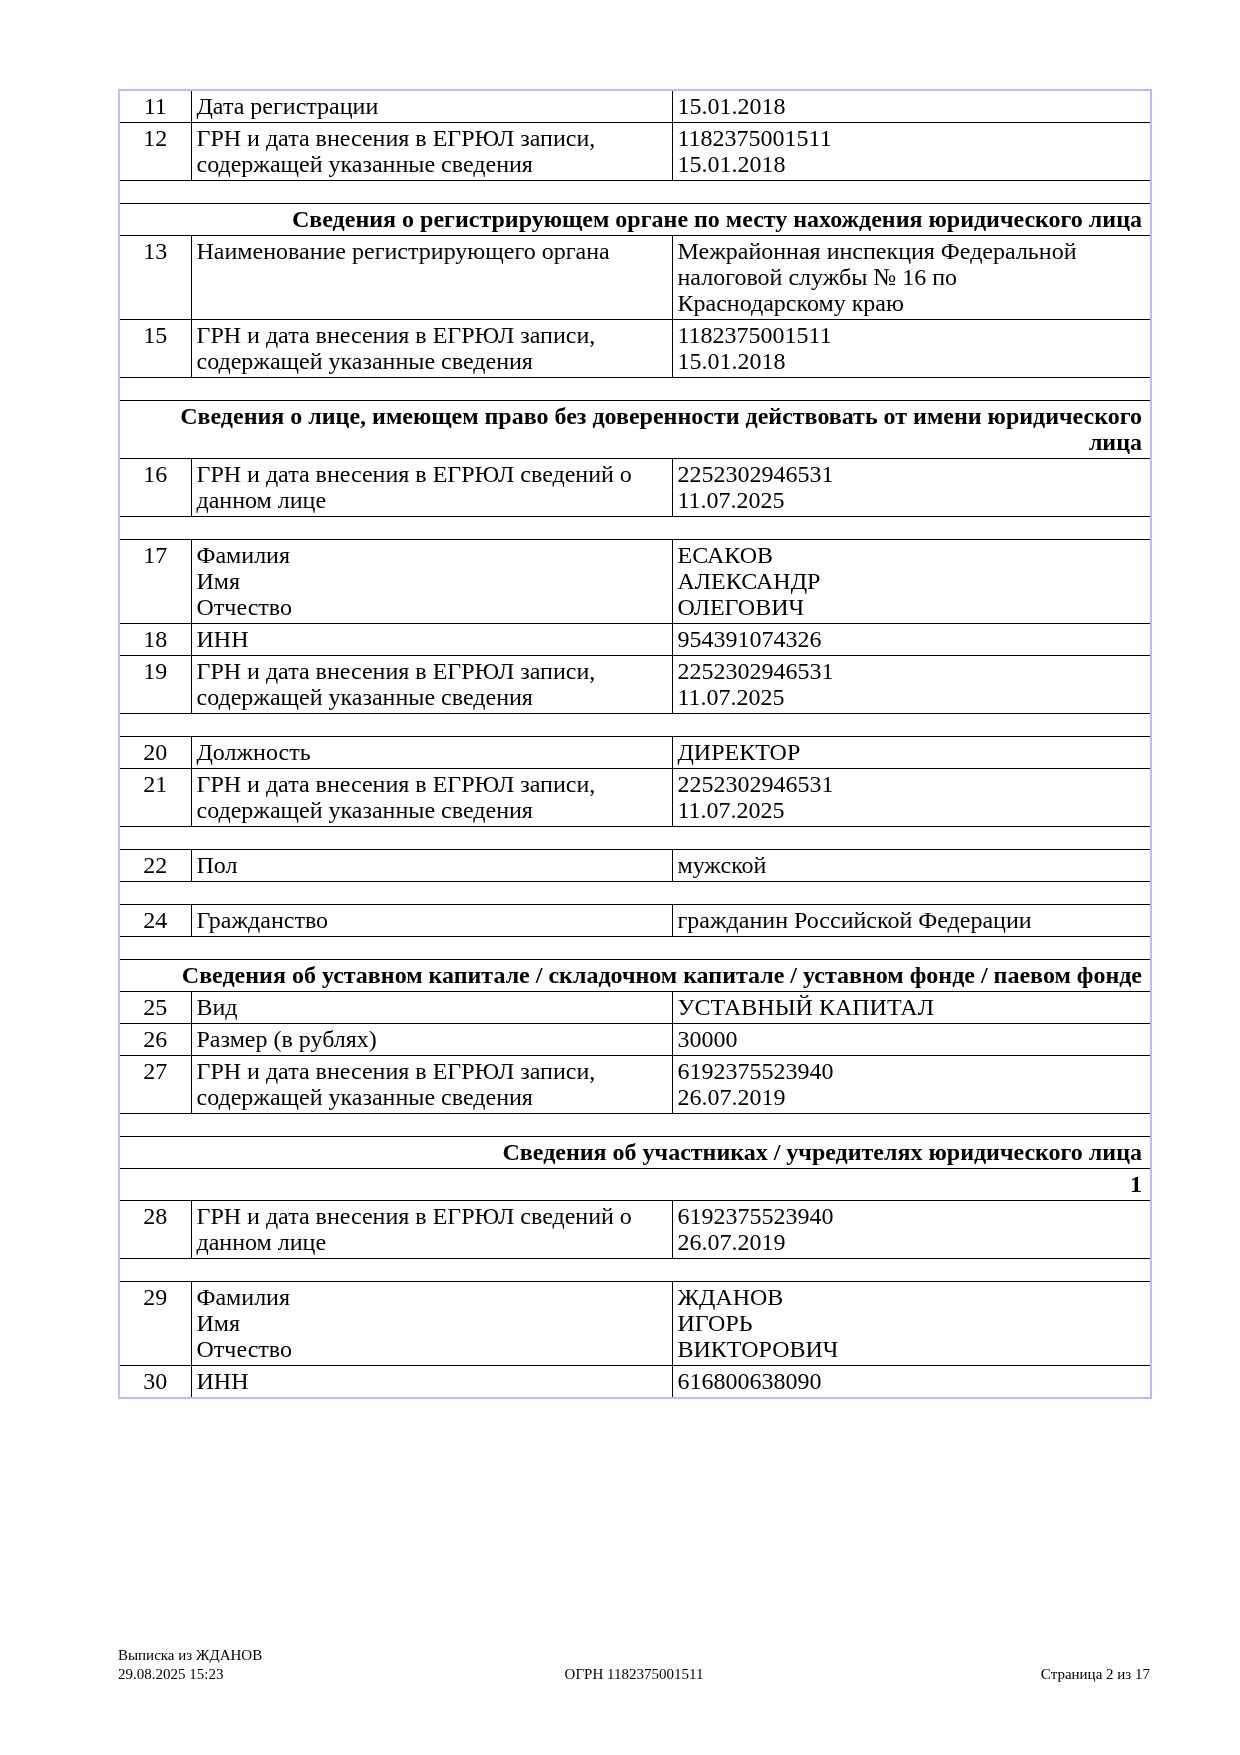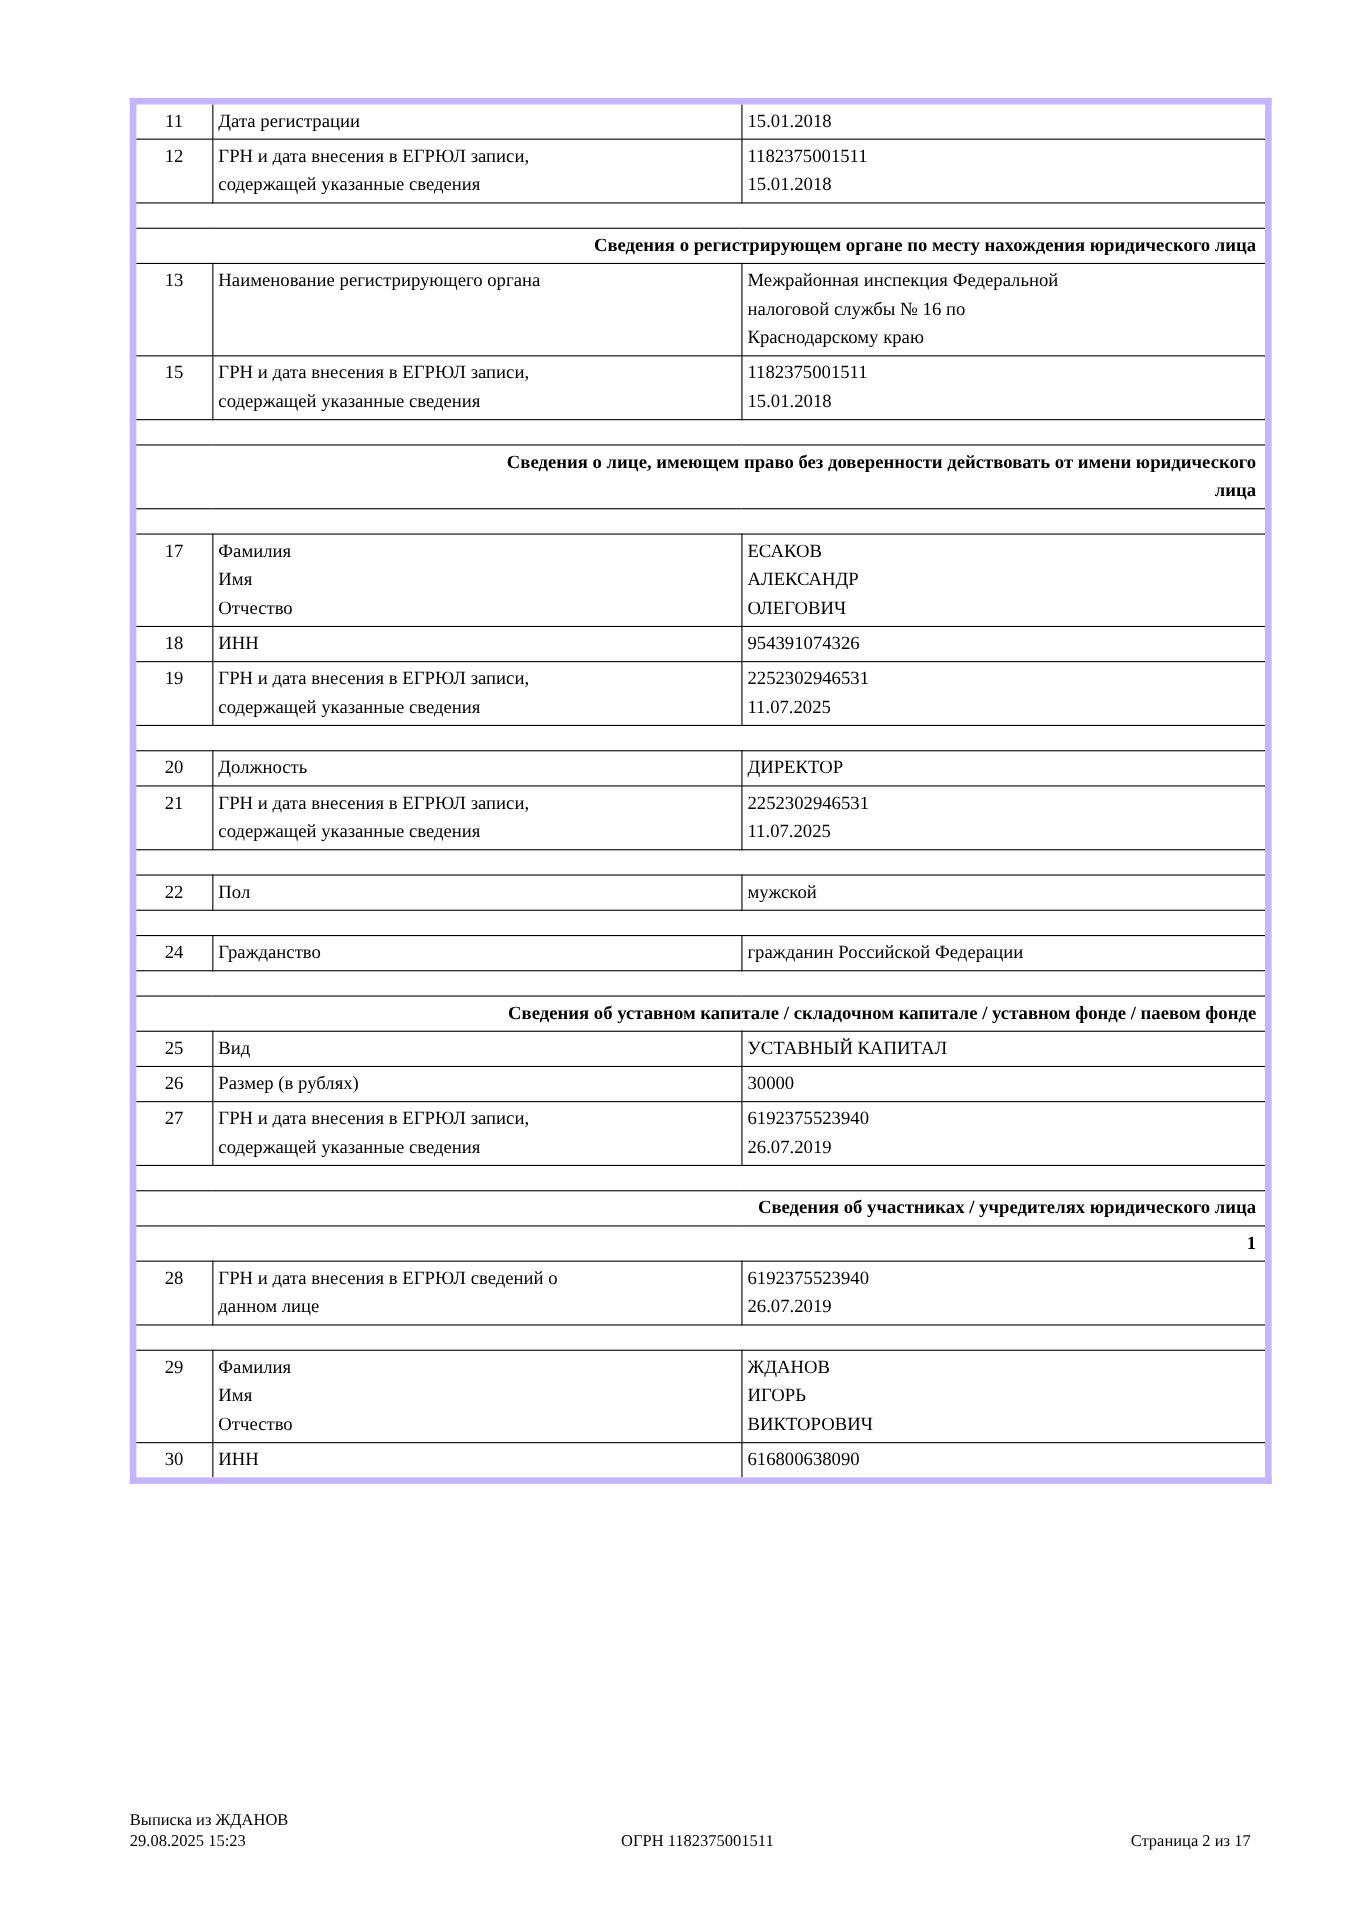--- a/index.html
+++ b/index.html
@@ -16,23 +16,23 @@
     background: #ffffff;
     overflow: hidden;
   }
   table.doc-table {
     position: absolute;
     left: 118px;
     top: 89px;
     width: 1032px;
     border-collapse: collapse;
     table-layout: fixed;
-    font-size: 17px;
+    font-size: 24px;
     line-height: 26px;
-    border: 6px solid #c4b5fd;
+    border: 2px solid #c4b5fd;
   }
   table.doc-table td {
     border: 1.5px solid #000;
     vertical-align: top;
     white-space: pre-line;
     overflow: hidden;
   }
   td.num-cell {
     text-align: center;
     padding: 2px 2px 3px 2px;
@@ -69,21 +69,21 @@
   }
   .footer-center {
     position: absolute;
     left: 0;
     top: 19px;
     width: 100%;
     text-align: center;
   }
   .footer-right {
     position: absolute;
-    right: 13px;
+    right: 0;
     top: 19px;
     text-align: right;
   }
 </style>
 </head>
 <body>
 
 <div class="page">
 
   <table class="doc-table">
@@ -124,20 +124,27 @@
 содержащей указанные сведения</td>
           <td class="value-cell">1182375001511
 15.01.2018</td>
         </tr>
         <tr>
           <td colspan="3" class="spacer-cell"></td>
         </tr>
         <tr>
           <td colspan="3" class="section-cell">Сведения о лице, имеющем право без доверенности действовать от имени юридического
 лица</td>
+        </tr>
+        <tr>
+          <td class="num-cell">16</td>
+          <td class="label-cell">ГРН и дата внесения в ЕГРЮЛ сведений о
+данном лице</td>
+          <td class="value-cell">2252302946531
+11.07.2025</td>
         </tr>
         <tr>
           <td colspan="3" class="spacer-cell"></td>
         </tr>
         <tr>
           <td class="num-cell">17</td>
           <td class="label-cell">Фамилия
 Имя
 Отчество</td>
           <td class="value-cell">ЕСАКОВ

